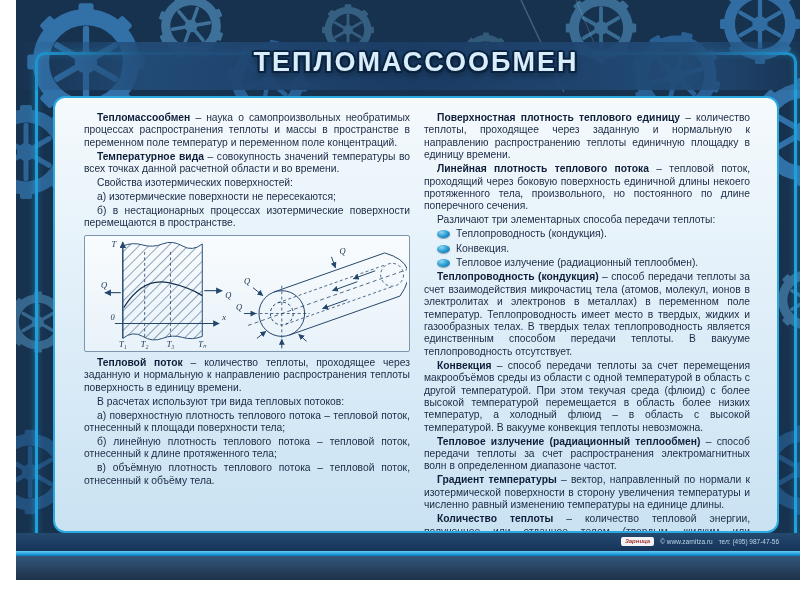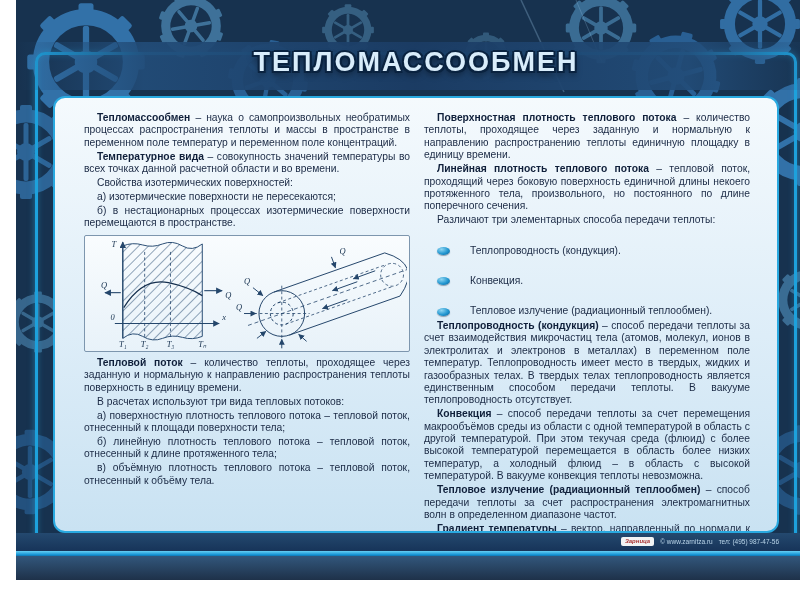--- a/index.html
+++ b/index.html
@@ -22,21 +22,21 @@
                      0 4px 6px rgba(0,0,0,.55);}
   .panel{position:absolute;left:37px;top:96px;width:726px;height:437px;box-sizing:border-box;
          background:linear-gradient(180deg,#f5fafd 0%,#ddedf8 55%,#c9e2f2 100%);
          border:2px solid #29a9e0;border-radius:12px;overflow:hidden;}
   .col{position:absolute;top:14px;width:326px;font-size:10.3px;line-height:12.4px;
        text-align:justify;color:#1a2944;}
   .col-left{left:29px;}
   .col-right{left:369px;}
   .para{margin:0 0 1.5px 0;text-indent:13px;}
   .para b{color:#0f1f3a;}
-  .bullet-row{display:flex;align-items:center;gap:20px;margin:18px 0 2px 13px;
+  .bullet-row{display:flex;align-items:center;gap:6px;margin:1px 0 2px 13px;
               text-align:right;text-indent:0;}
   .bullet-icon{width:13px;height:8px;border-radius:50%;flex:0 0 auto;
       background:radial-gradient(ellipse at 35% 30%,#8fd6f2 0%,#2196d0 55%,#0d5e95 100%);
       box-shadow:0 1px 1px rgba(10,40,70,.4);}
   .figure{margin:5px 0 5px 0;border:1px solid #7d96ae;border-radius:2px;padding:2px;
           background:linear-gradient(180deg,#f9fcfe,#e8f2f9);}
   .figure svg{display:block;width:100%;height:auto;}
   .fig-label{font-family:"Liberation Serif",serif;font-style:italic;font-size:8.5px;fill:#15304e;}
   .footer-band{position:absolute;left:0;top:533px;width:800px;height:18px;
                background:linear-gradient(180deg,#24496f 0%,#173459 100%);}
@@ -166,21 +166,21 @@
         </div>
 
         <p class="para"><b>Тепловой поток</b><span> – количество теплоты, проходящее через заданную и нормальную к направлению распространения теплоты поверхность в единицу времени.</span></p>
         <p class="para">В расчетах используют три вида тепловых потоков:</p>
         <p class="para">а) поверхностную плотность теплового потока – тепловой поток, отнесенный к площади поверхности тела;</p>
         <p class="para">б) линейную плотность теплового потока – тепловой поток, отнесенный к длине протяженного тела;</p>
         <p class="para">в) объёмную плотность теплового потока – тепловой поток, отнесенный к объёму тела.</p>
       </div>
 
       <div class="col col-right">
-        <p class="para"><b>Поверхностная плотность теплового потока</b><span> – количество теплоты, проходящее через заданную и нормальную к направлению распространению теплоты единичную площадку в единицу времени.</span></p>
+        <p class="para"><b>Поверхностная плотность теплового единицу</b><span> – количество теплоты, проходящее через заданную и нормальную к направлению распространению теплоты единичную площадку в единицу времени.</span></p>
         <p class="para"><b>Линейная плотность теплового потока</b><span> – тепловой поток, проходящий через боковую поверхность единичной длины некоего протяженного тела, произвольного, но постоянного по длине поперечного сечения.</span></p>
         <p class="para">Различают три элементарных способа передачи теплоты:</p>
         <div class="bullet-row">
           <span class="bullet-icon"></span>
           <span>Теплопроводность (кондукция).</span>
         </div>
         <div class="bullet-row">
           <span class="bullet-icon"></span>
           <span>Конвекция.</span>
         </div>

